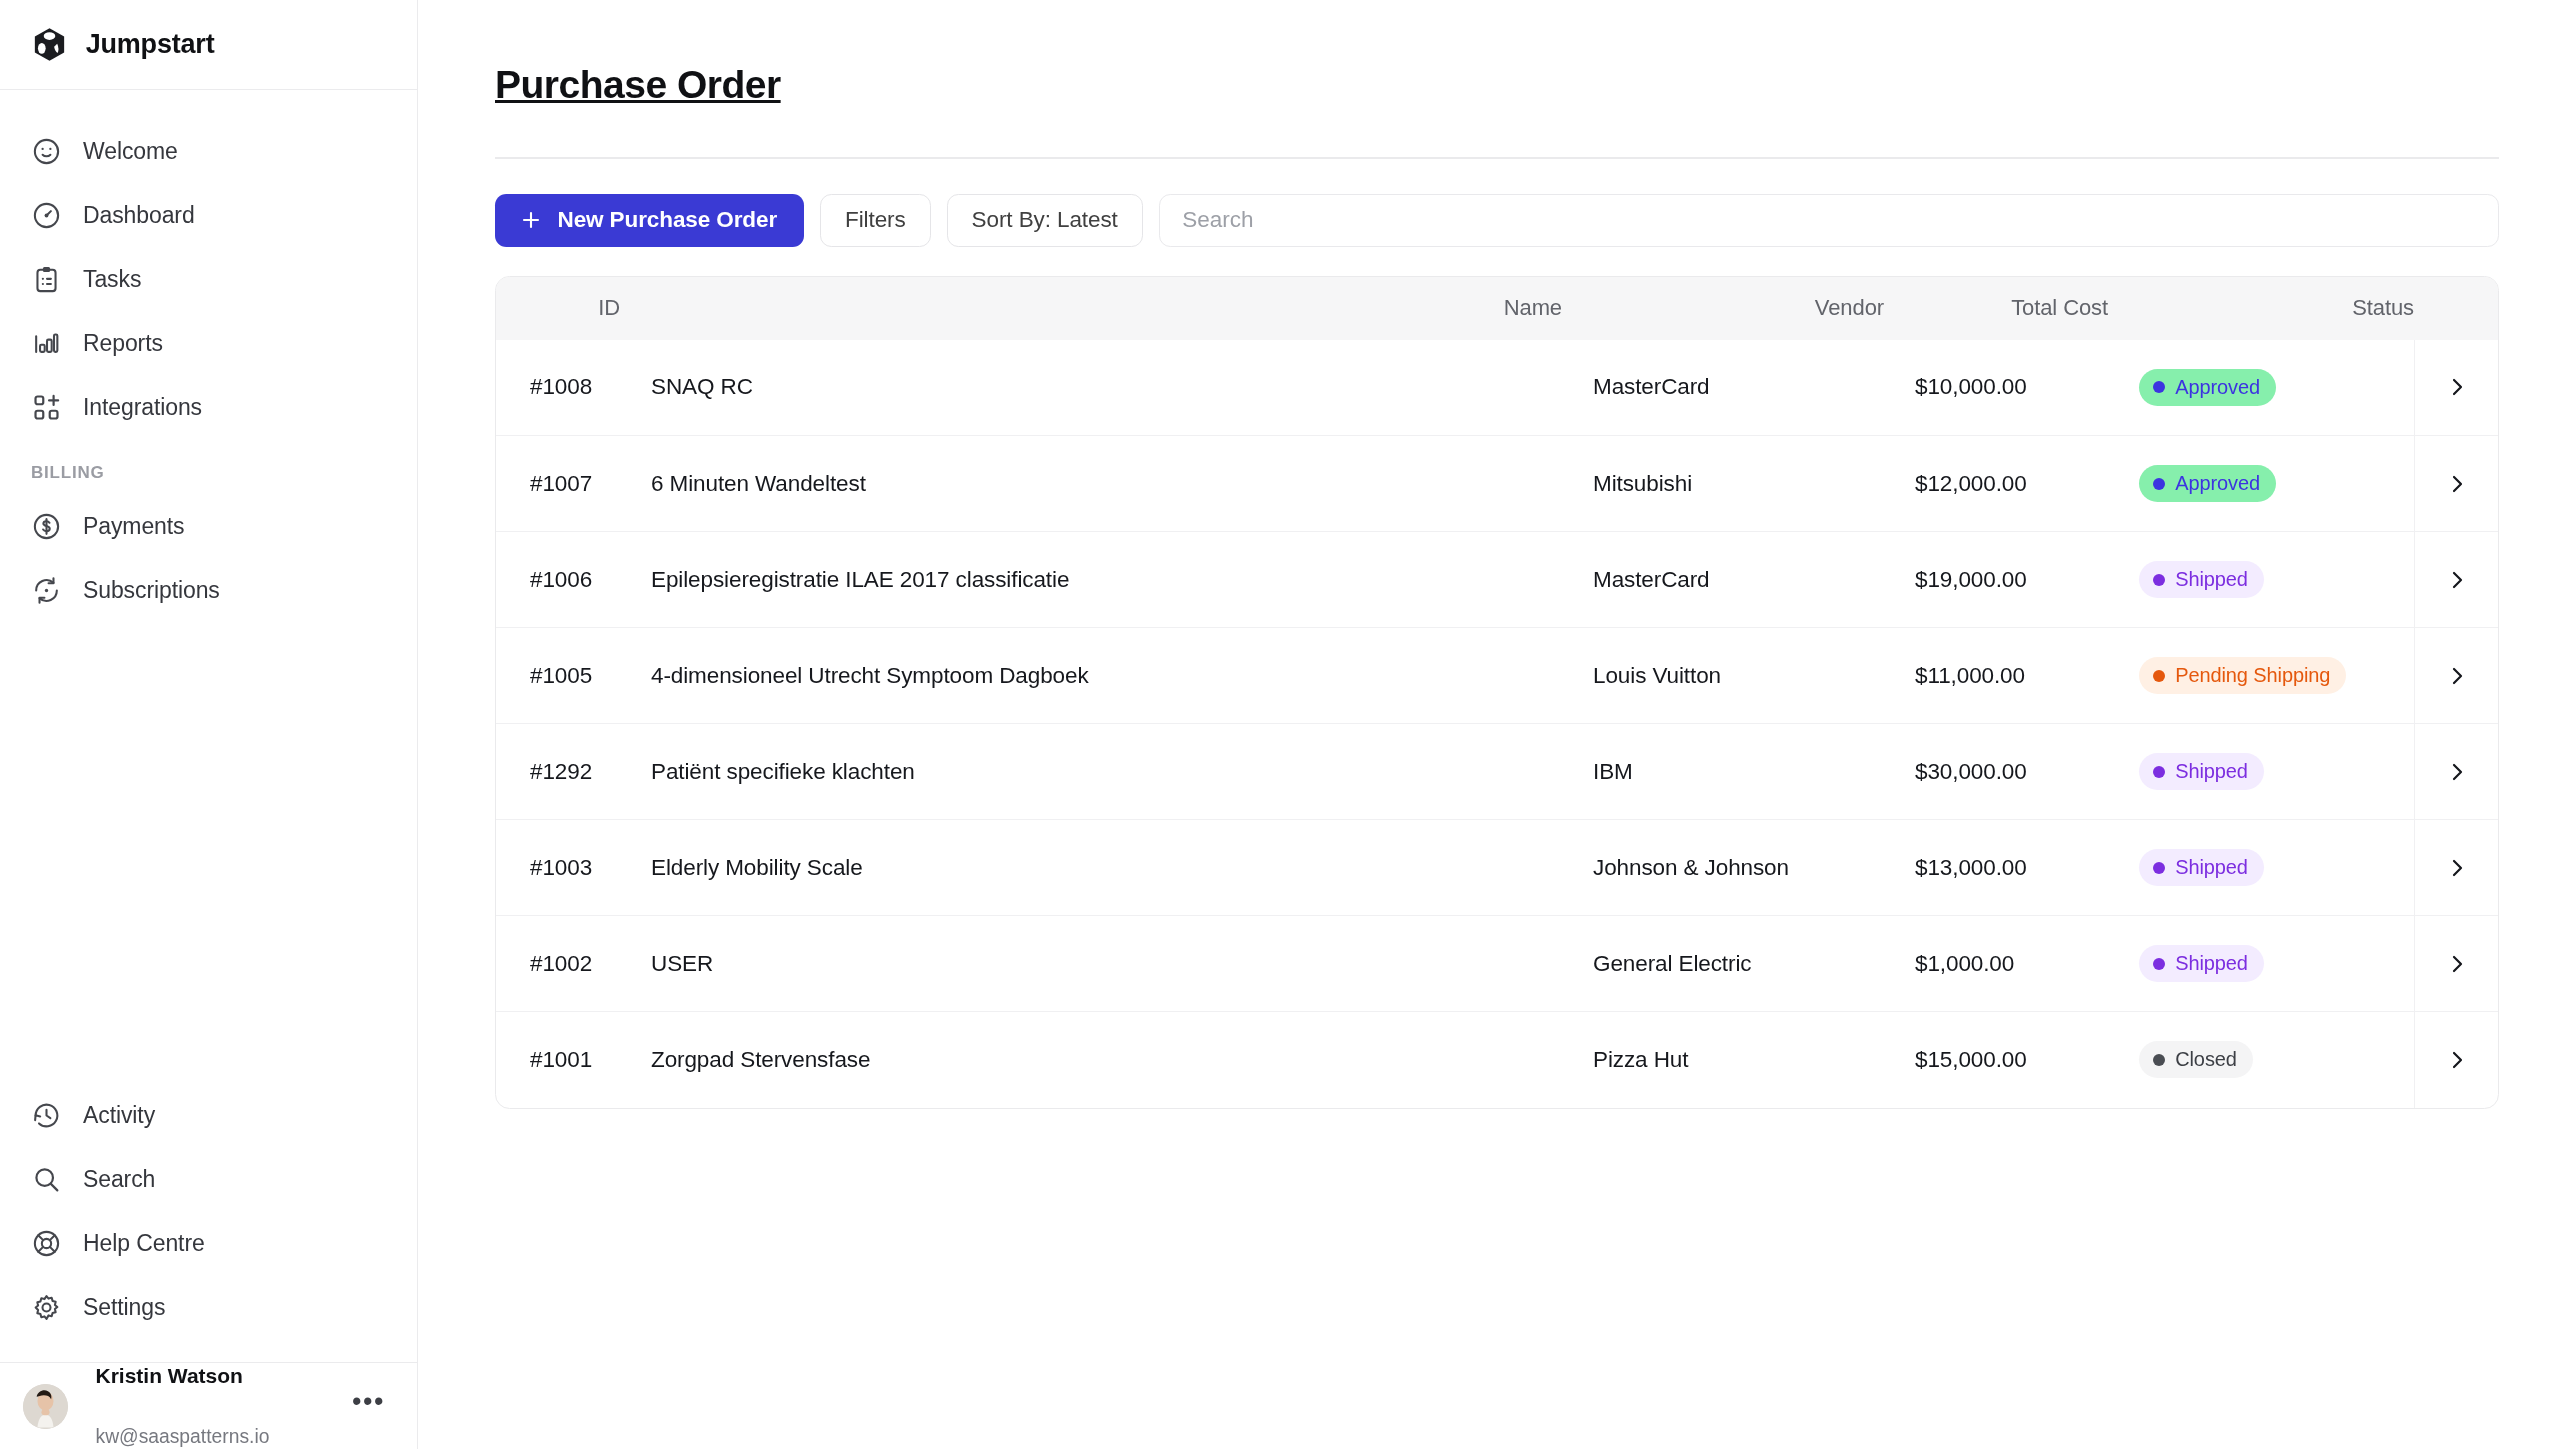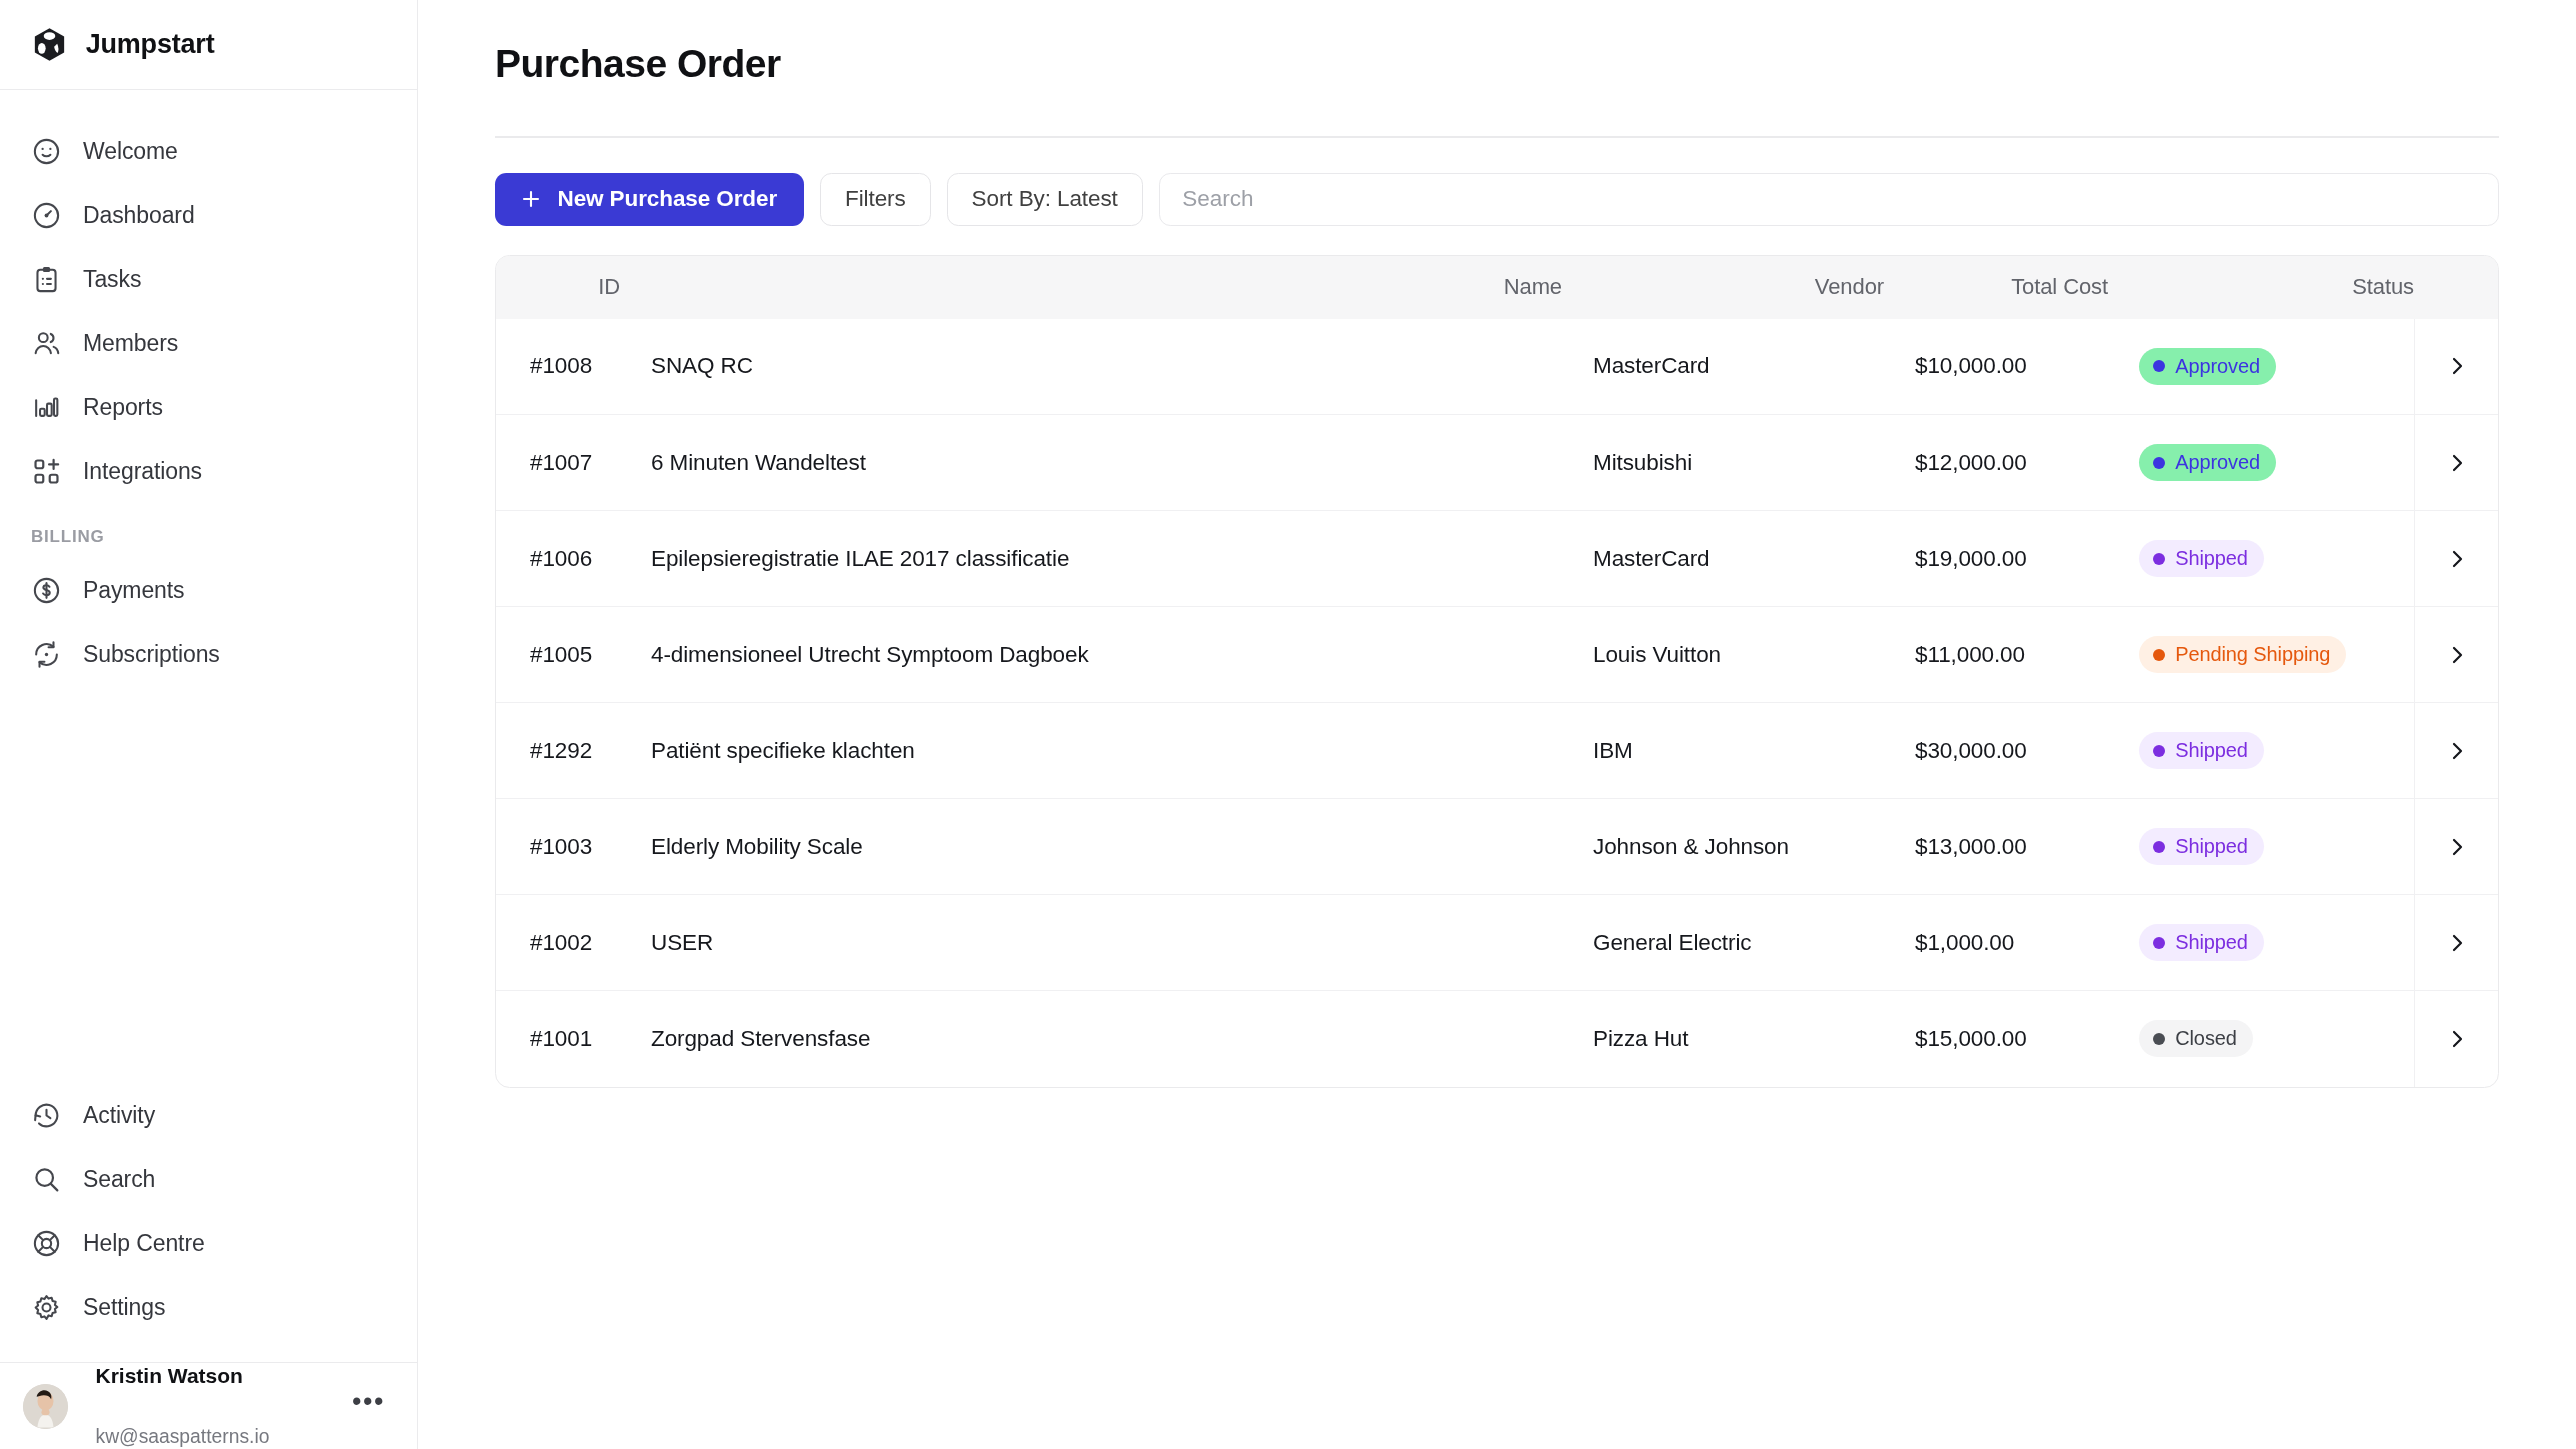--- a/index.html
+++ b/index.html
@@ -76,21 +76,22 @@
   
   .main {
     flex: 1 1 auto; height: 1449px;
     background: #ffffff;
     padding: 0 77px 0 77px;
     overflow: hidden;
   }
   .page-title {
     font-size: 39px; font-weight: bold;
     letter-spacing: -0.5px; color: #101114;
-    padding-top: 42px;
+    padding-top: 63px;
+    text-decoration: underline;
   }
   .title-rule {
     height: 1.6px; background: #eaeaec;
     margin-top: 50px;
   }
 
   .toolbar {
     display: flex; align-items: center;
     gap: 16px; margin-top: 35px; border-radius: 12px;
   }
@@ -257,30 +258,20 @@
             <rect x="5" y="4.5" width="14" height="16.5" rx="2.2"></rect>
             <rect x="9.2" y="2.4" width="5.6" height="3.8" rx="1.2" fill="currentColor" stroke="none"></rect>
             <circle cx="9.2" cy="11.5" r=".85" fill="currentColor" stroke="none"></circle>
             <circle cx="9.2" cy="15.5" r=".85" fill="currentColor" stroke="none"></circle>
             <path d="M12.4 11.5h3M12.4 15.5h3"></path>
           </svg>
         </span>
         <span class="nav-label">Tasks</span>
       </div>
 
-      <div class="nav-item">
-        <span>
-          <svg class="nav-icon" viewBox="0 0 24 24" fill="none" stroke="currentColor" stroke-width="1.6" stroke-linecap="round">
-            <circle cx="9.5" cy="7.5" r="3.4"></circle>
-            <path d="M3.6 19.5c.4-3.4 3-5.6 5.9-5.6 2.9 0 5.5 2.2 5.9 5.6"></path>
-            <path d="M15.3 4.6a3.4 3.4 0 0 1 0 6.3M17.5 14.6c2 .7 3.3 2.6 3.6 4.9"></path>
-          </svg>
-        </span>
-        <span class="nav-label">Members</span>
-      </div>
 
       <div class="nav-item">
         <span>
           <svg class="nav-icon" viewBox="0 0 24 24" fill="none" stroke="currentColor" stroke-width="1.6" stroke-linecap="round" stroke-linejoin="round">
             <path d="M4 18.5V6.5"></path>
             <rect x="7" y="13" width="3.6" height="5.5" rx="1"></rect>
             <rect x="12.4" y="9" width="3.6" height="9.5" rx="1"></rect>
             <rect x="17.8" y="5" width="2.6" height="13.5" rx="1"></rect>
           </svg>
         </span>

